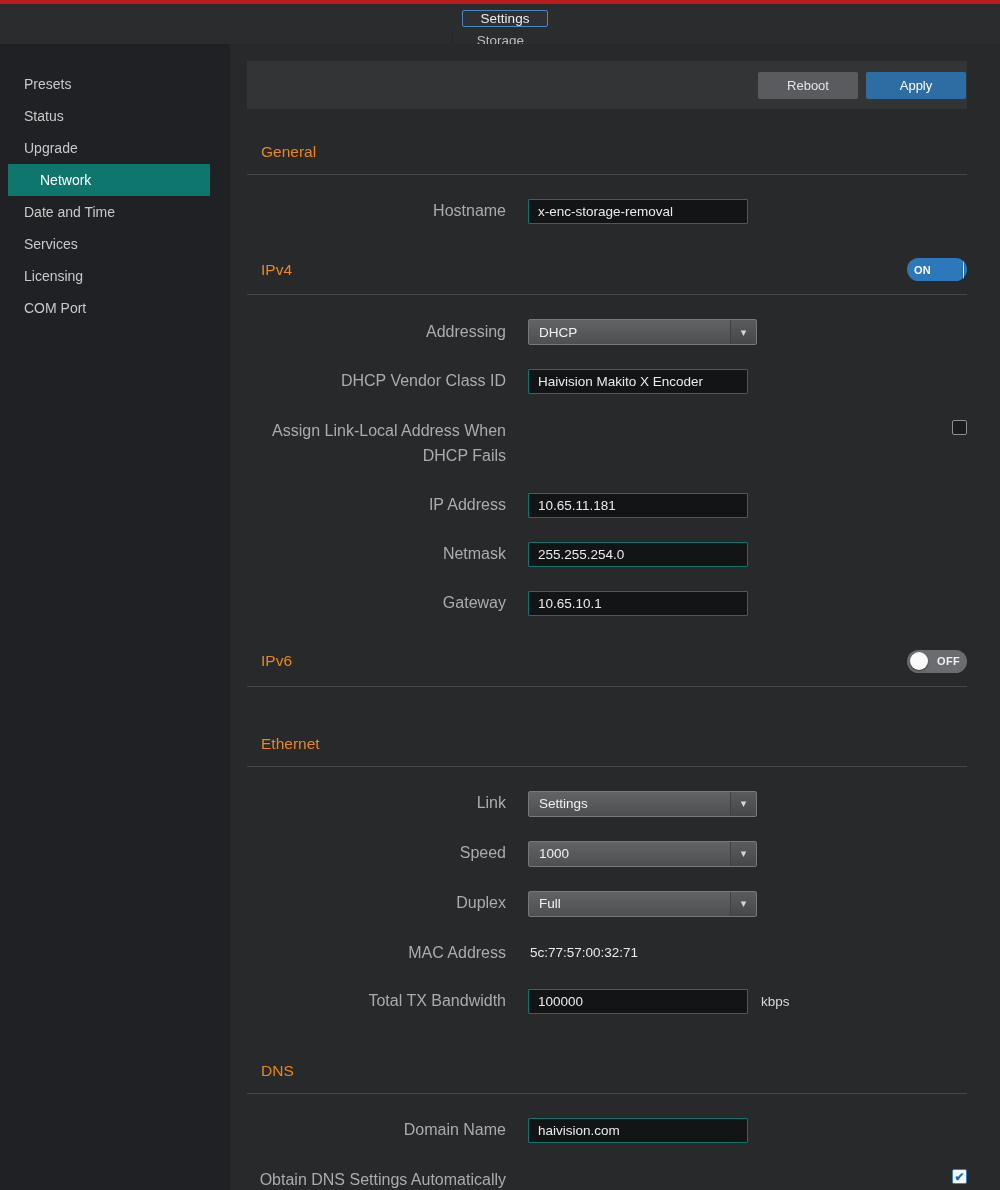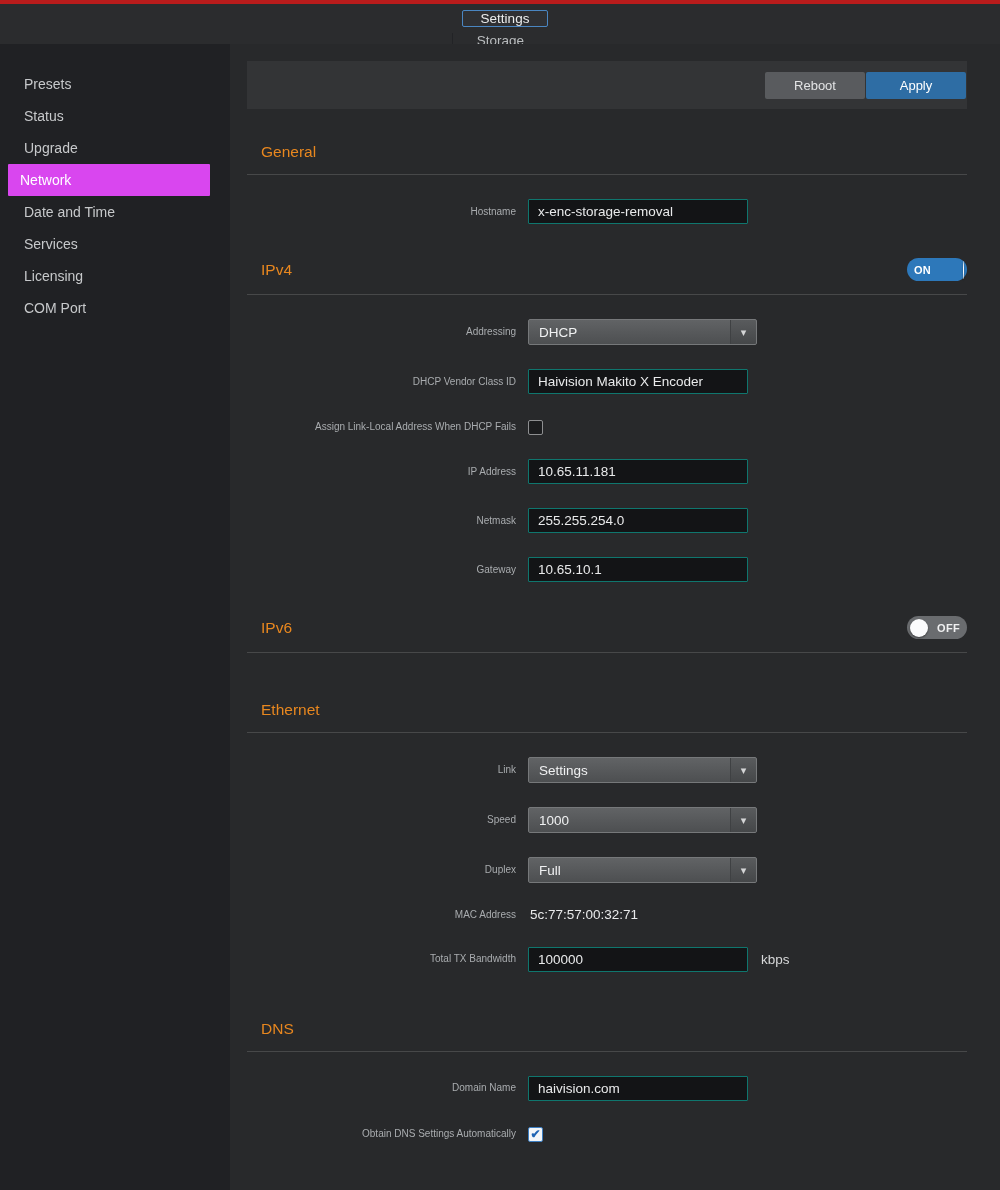--- a/index.html
+++ b/index.html
@@ -23,50 +23,50 @@
   }
 
   
   .layout { display: flex; min-height: 1146px; }
   .sidebar { width: 230px; flex-shrink: 0; padding-top: 24px; background: #202124; }
   .side-item {
     height: 32px; display: flex; align-items: center;
     padding-left: 24px; color: #c7c9cb; font-size: 14px; cursor: pointer;
   }
   .side-item.active {
-    background: #d946ef; color: #ffffff;
-    margin: 0 20px 0 8px; padding-left: 12px; border-radius: 1px;
+    background: #0f766e; color: #ffffff;
+    margin: 0 20px 0 8px; padding-left: 32px; border-radius: 1px;
   }
   .main { flex: 1; background: #28292b; padding: 17px 33px 30px 17px; }
 
   
   .toolbar {
     height: 48px; background: #333436; display: flex; align-items: center;
-    justify-content: flex-end; gap: 1px; padding-right: 1px;
+    justify-content: flex-end; gap: 8px; padding-right: 1px;
   }
   .btn {
     width: 100px; height: 27px; border: none; border-radius: 2px;
     font-family: "Liberation Sans", sans-serif; font-size: 13px; cursor: pointer;
   }
   .btn.reboot { background: #595b5e; color: #e3e4e5; }
   .btn.apply  { background: #2e6da4; color: #ffffff; }
 
   
   section { margin-top: 28px; }
   .sec-head {
     display: flex; align-items: center; justify-content: space-between;
     padding: 6px 0 13px 14px; border-bottom: 1px solid #474849;
   }
   .sec-head h2 { color: #e8871f; font-size: 15.5px; font-weight: normal; }
 
   .row { display: flex; align-items: center; margin: 24px 0; }
-  .row.top { align-items: flex-start; }
+  .row.top { align-items: flex-start; justify-content: space-between; }
   .rlabel {
-    width: 281px; flex-shrink: 0; text-align: right; padding-right: 12px;
-    color: #a9acaf; font-size: 10px; line-height: 1.55;
+    width: 281px; flex-shrink: 0; text-align: right; padding-right: 22px;
+    color: #a9acaf; font-size: 16px; line-height: 1.55;
   }
   .row.top .rlabel { margin-top: 1px; }
 
   .tinput {
     width: 220px; height: 25px; background: #131416;
     border: 1px solid #0f766e; border-radius: 1px;
     color: #e9eaeb; font-size: 13.5px; padding: 2px 9px;
     font-family: "Liberation Sans", sans-serif;
   }
 

